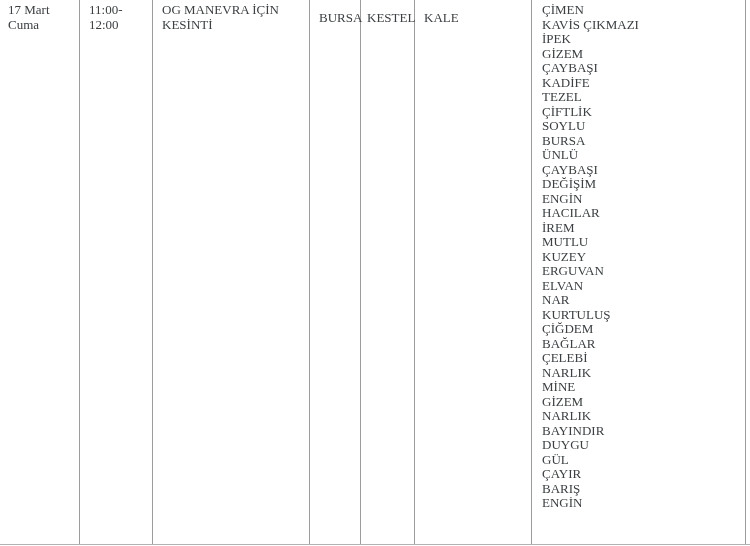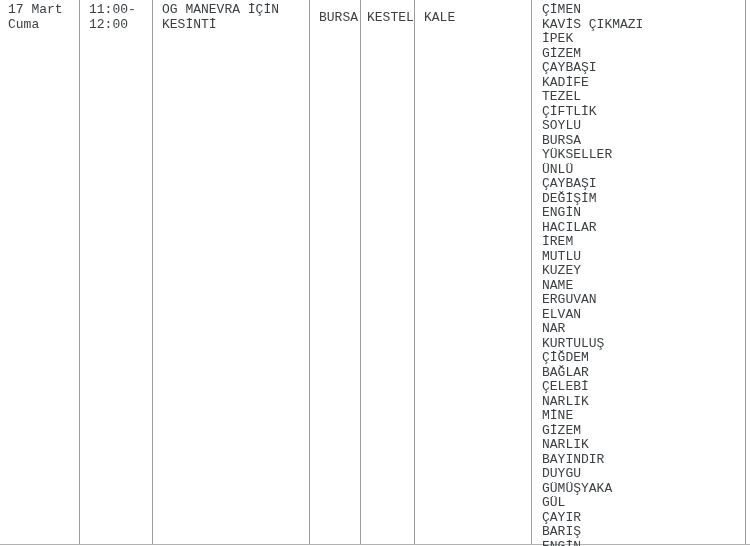--- a/index.html
+++ b/index.html
@@ -6,21 +6,21 @@
     margin: 0;
     padding: 0;
     background: #ffffff;
   }
   .viewport {
     position: relative;
     width: 750px;
     height: 546px;
     overflow: hidden;
     background: #ffffff;
-    font-family: Liberation Mono, monospace;
+    font-family: Liberation Serif, serif;
     font-size: 13px;
     color: #3c4043;
   }
   .trow {
     display: flex;
     align-items: stretch;
     height: 544px;
     border-bottom: 1px solid #b3b3b3;
   }
   .cell {
@@ -81,44 +81,41 @@
           <div class="street-line">ÇİMEN</div>
           <div class="street-line">KAVİS ÇIKMAZI</div>
           <div class="street-line">İPEK</div>
           <div class="street-line">GİZEM</div>
           <div class="street-line">ÇAYBAŞI</div>
           <div class="street-line">KADİFE</div>
           <div class="street-line">TEZEL</div>
           <div class="street-line">ÇİFTLİK</div>
           <div class="street-line">SOYLU</div>
           <div class="street-line">BURSA</div>
-          <div class="street-line">YÜKSELLER</div>
           <div class="street-line">ÜNLÜ</div>
           <div class="street-line">ÇAYBAŞI</div>
           <div class="street-line">DEĞİŞİM</div>
           <div class="street-line">ENGİN</div>
           <div class="street-line">HACILAR</div>
           <div class="street-line">İREM</div>
           <div class="street-line">MUTLU</div>
           <div class="street-line">KUZEY</div>
-          <div class="street-line">NAME</div>
           <div class="street-line">ERGUVAN</div>
           <div class="street-line">ELVAN</div>
           <div class="street-line">NAR</div>
           <div class="street-line">KURTULUŞ</div>
           <div class="street-line">ÇİĞDEM</div>
           <div class="street-line">BAĞLAR</div>
           <div class="street-line">ÇELEBİ</div>
           <div class="street-line">NARLIK</div>
           <div class="street-line">MİNE</div>
           <div class="street-line">GİZEM</div>
           <div class="street-line">NARLIK</div>
           <div class="street-line">BAYINDIR</div>
           <div class="street-line">DUYGU</div>
-          <div class="street-line">GÜMÜŞYAKA</div>
           <div class="street-line">GÜL</div>
           <div class="street-line">ÇAYIR</div>
           <div class="street-line">BARIŞ</div>
           <div class="street-line">ENGİN</div>
         </div>
     </div>
 
     <div class="cell c8"></div>
 
   </div>

